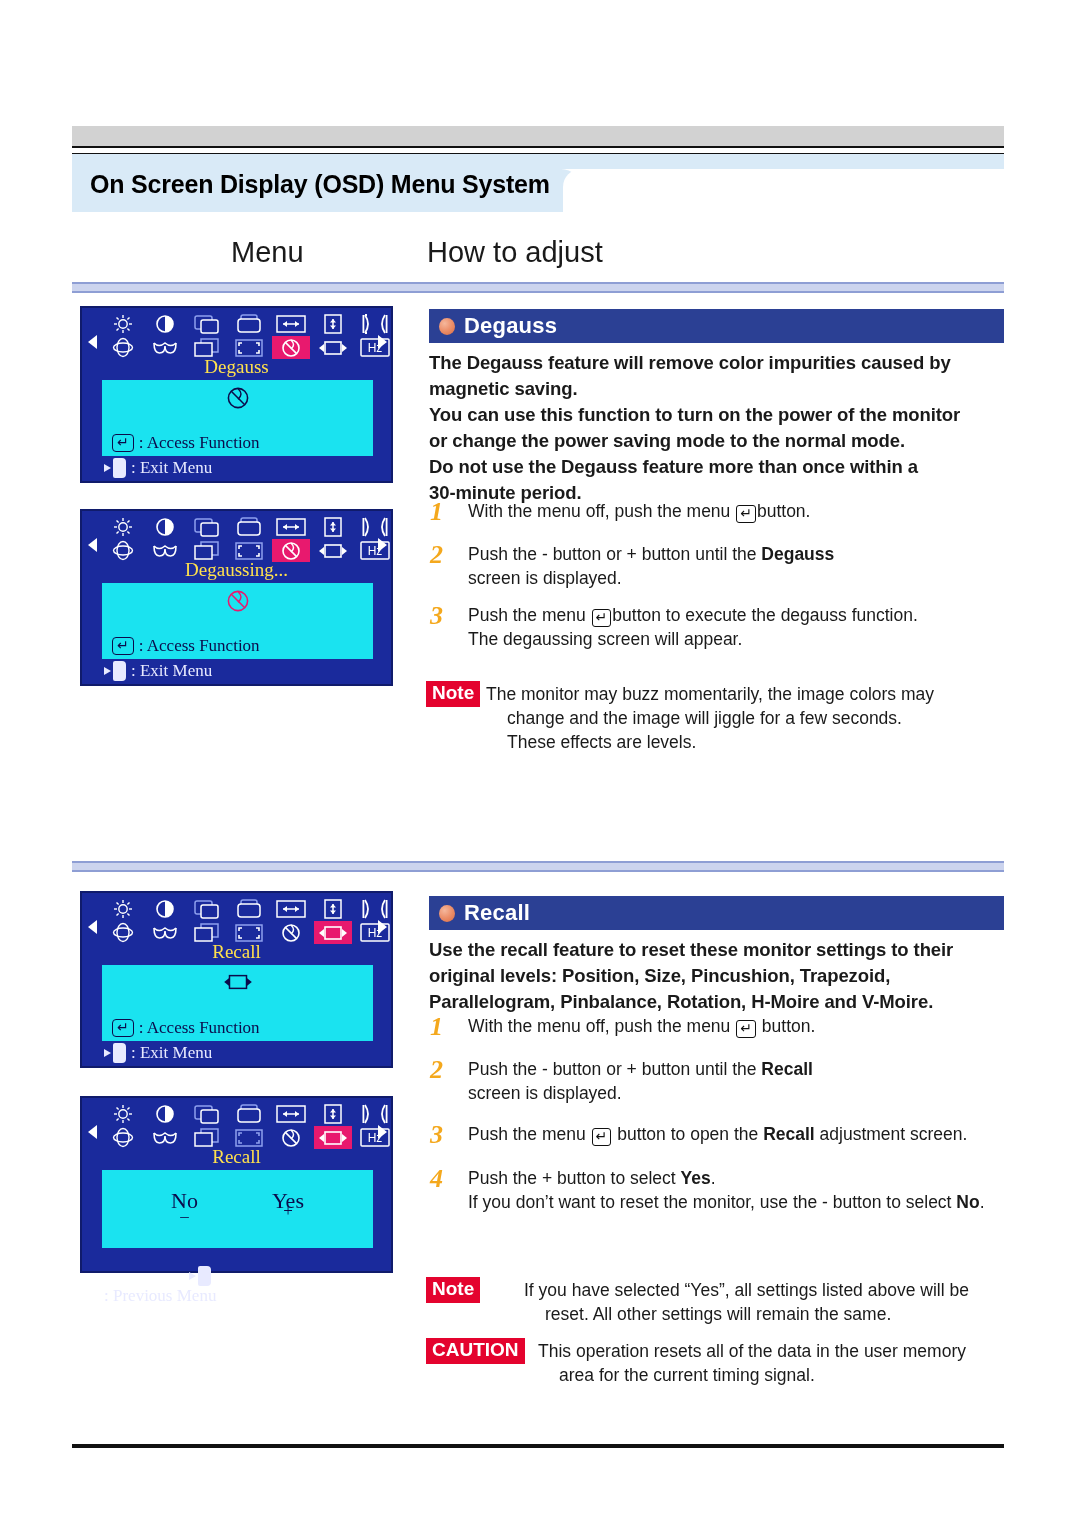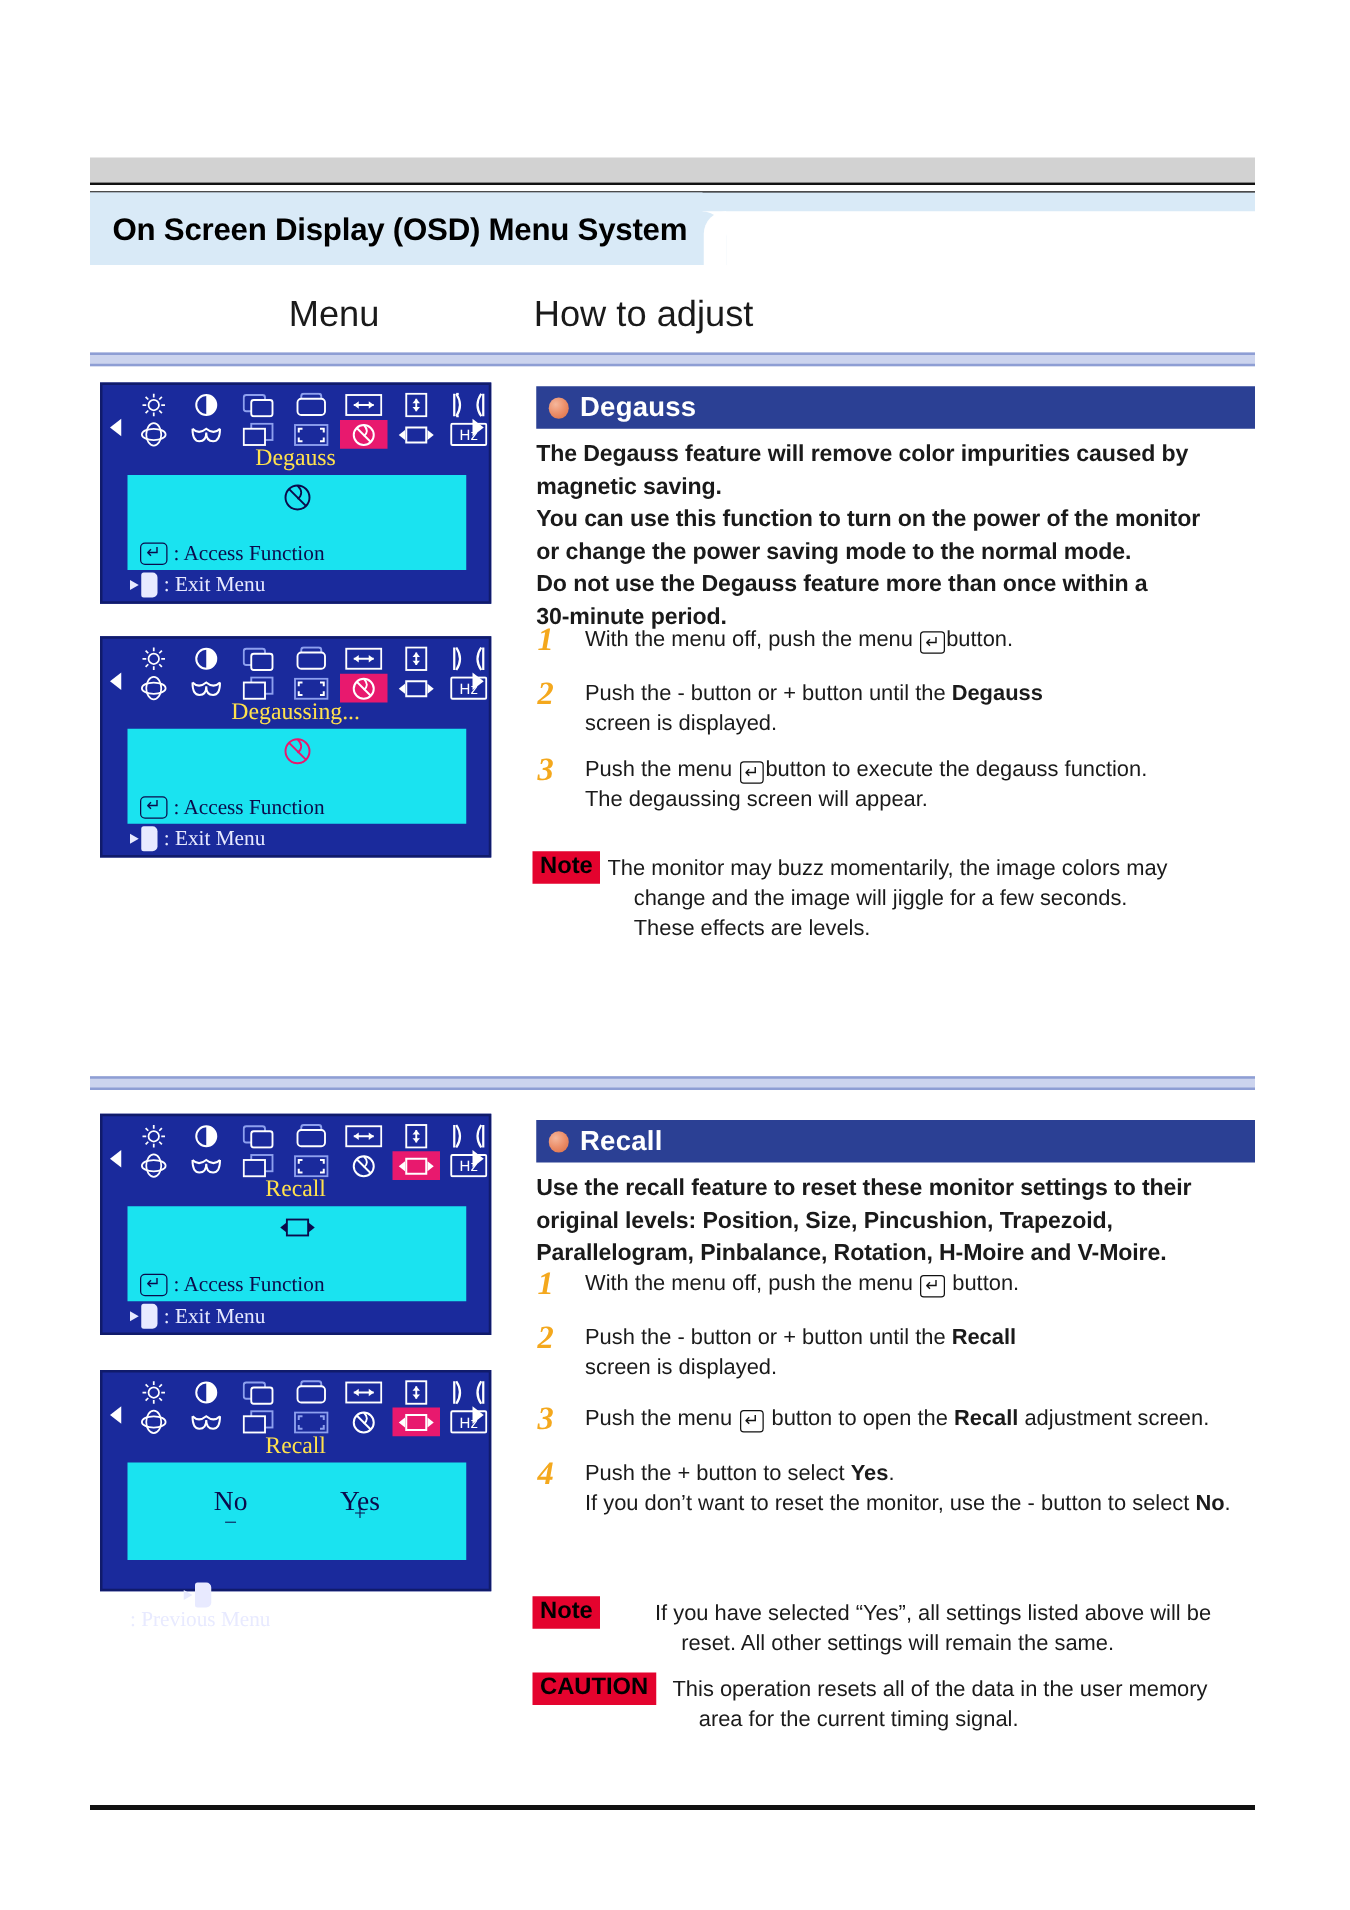--- a/index.html
+++ b/index.html
@@ -139,21 +139,21 @@
     line-height: 15px;
     vertical-align: -1px;
     margin: 0 1px;
     color: #111;
   }
 
   
   .badge-row { position: absolute; }
   .badge {
     display: inline-block;
-    background: #e4032e; color: #000000;
+    background: #e4032e; color: #ffffff;
     font-size: 19px; font-weight: bold;
     padding: 1px 6px 3px 6px;
     vertical-align: top;
   }
   .badge-text {
     position: absolute; top: 1px;
     font-size: 17.5px; color: #1a1a1a; line-height: 24px;
     white-space: nowrap;
   }
 
@@ -220,21 +220,21 @@
     display: inline-block;
     border: 1.8px solid #0b0b4b;
     border-radius: 4px;
     padding: 0 4px 1px 4px;
     font-size: 14px; line-height: 15px;
     margin-right: 5px;
   }
   .osd-exit {
     position: absolute; left: 22px; top: 150px;
     font-size: 17px; color: #e8eaff;
-    display: flex; align-items: center;
+    display: flex; align-items: flex-end;
     font-family: "Liberation Serif", serif;
   }
   .door {
     position: relative;
     width: 22px; height: 20px;
     margin-right: 5px;
     display: inline-block;
   }
   .door .door-body {
     position: absolute; right: 0; top: 0;

